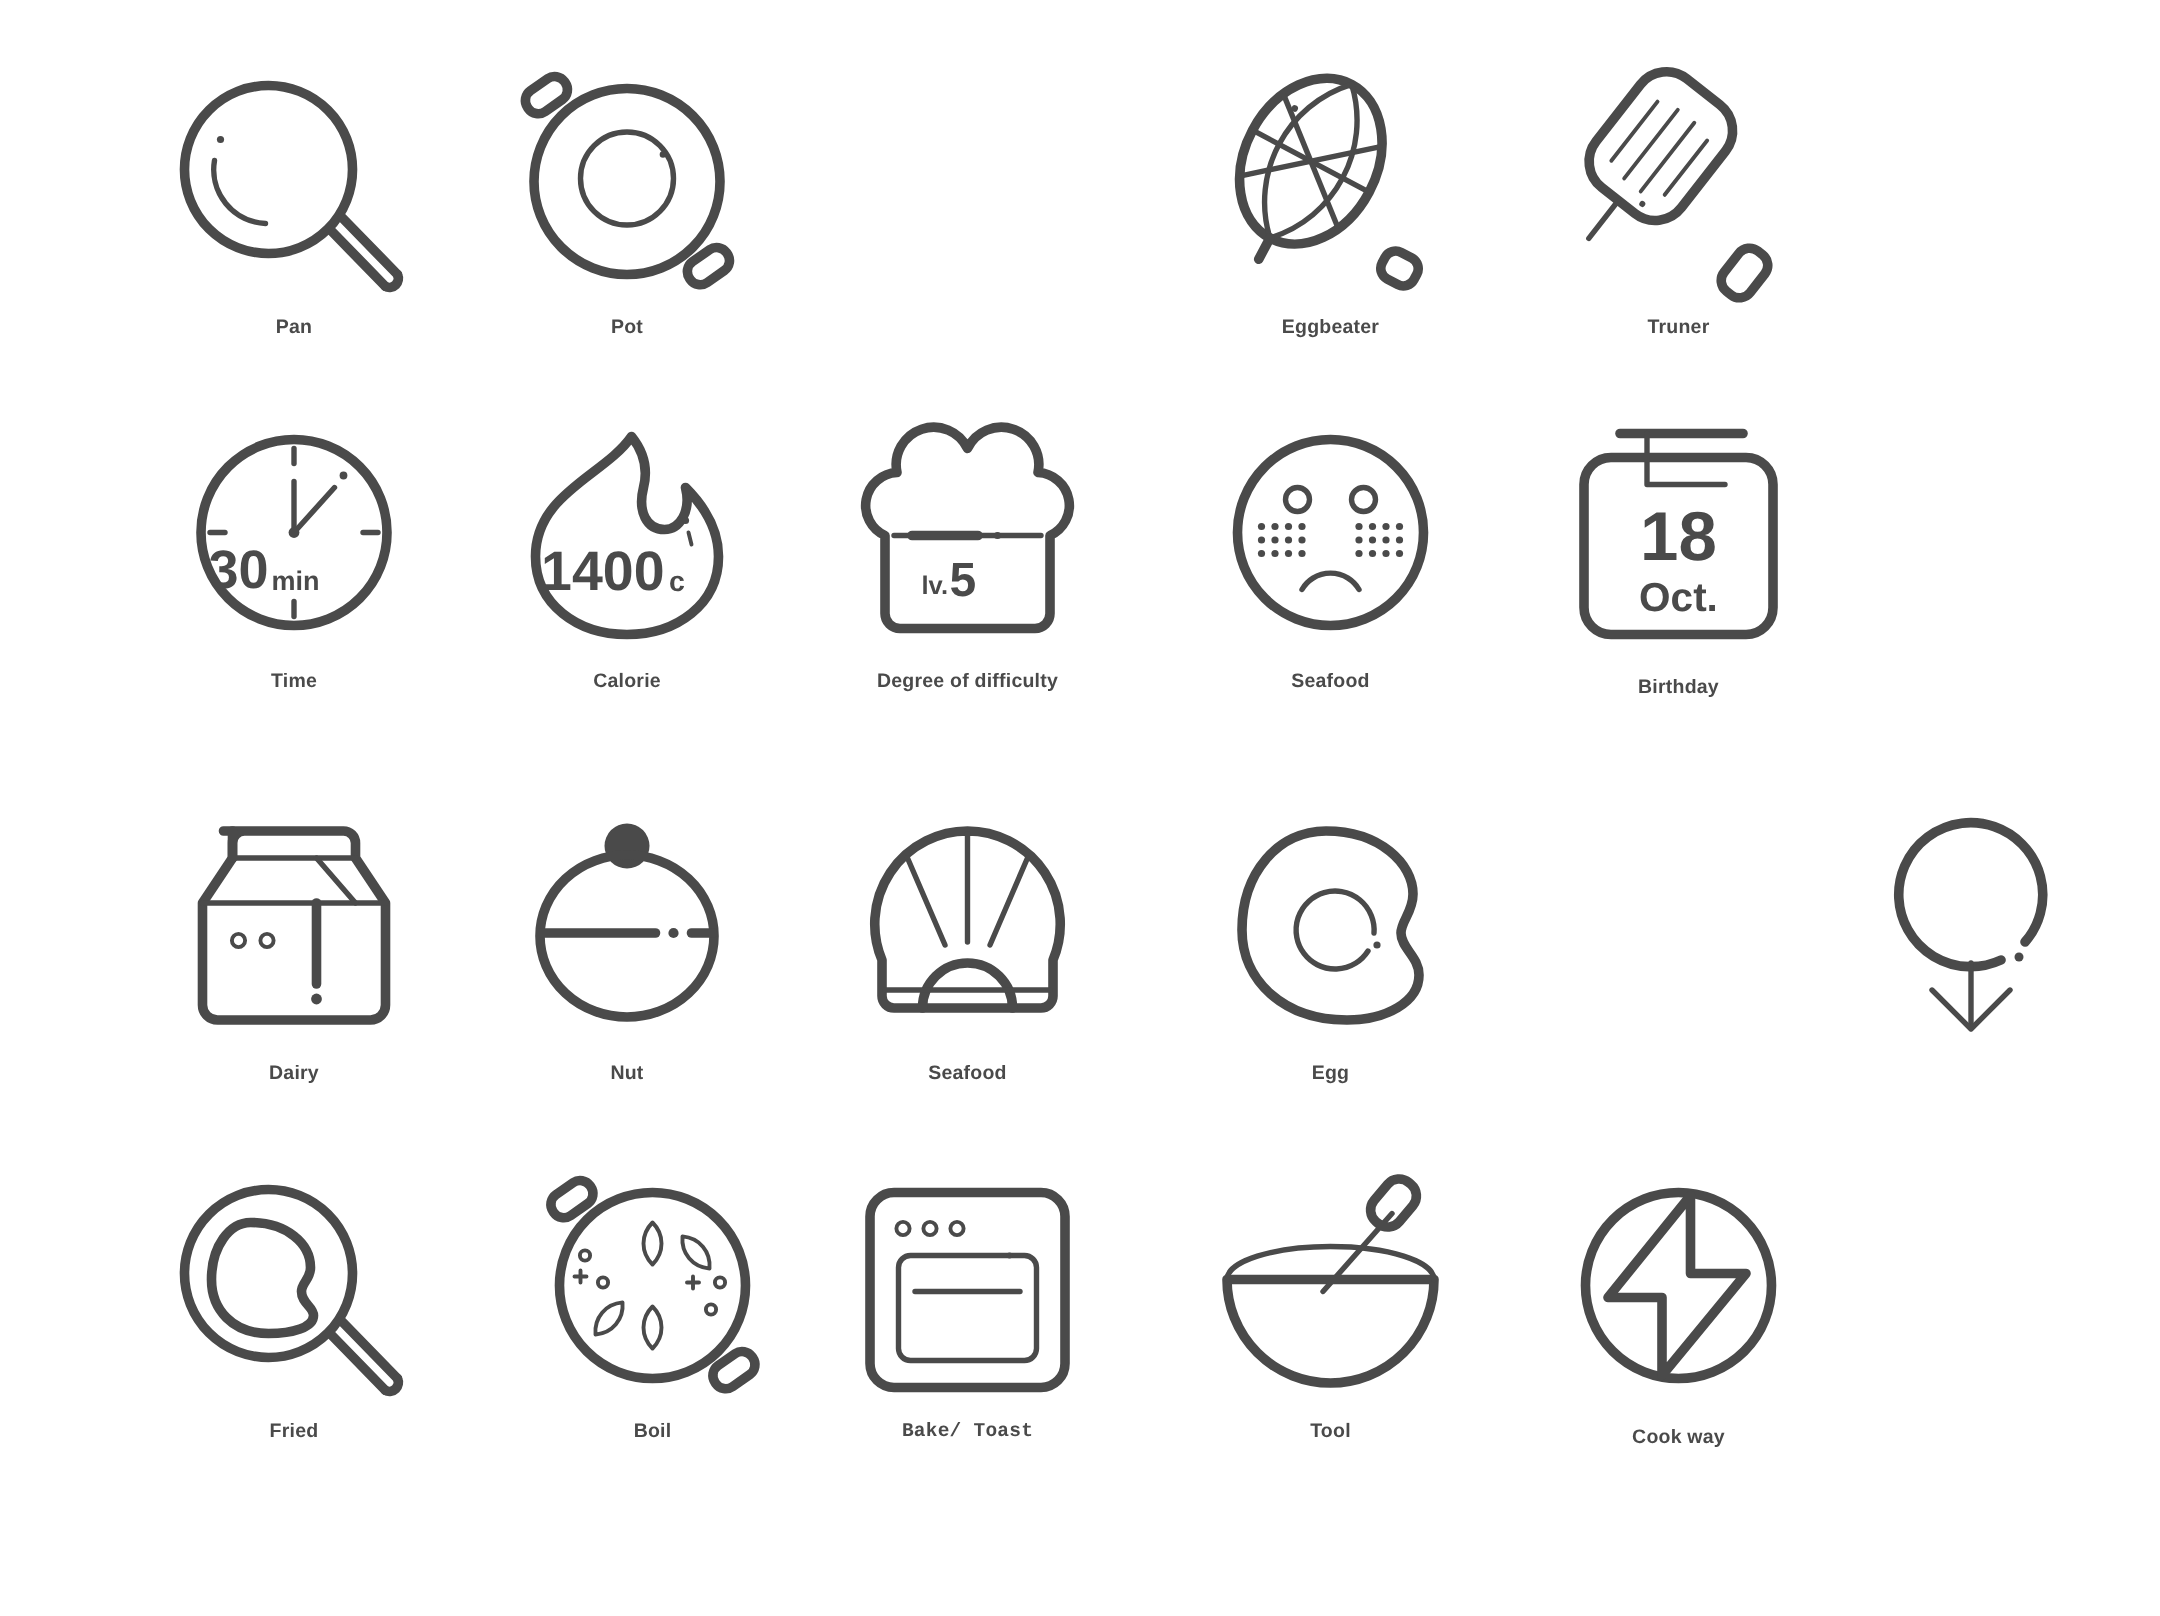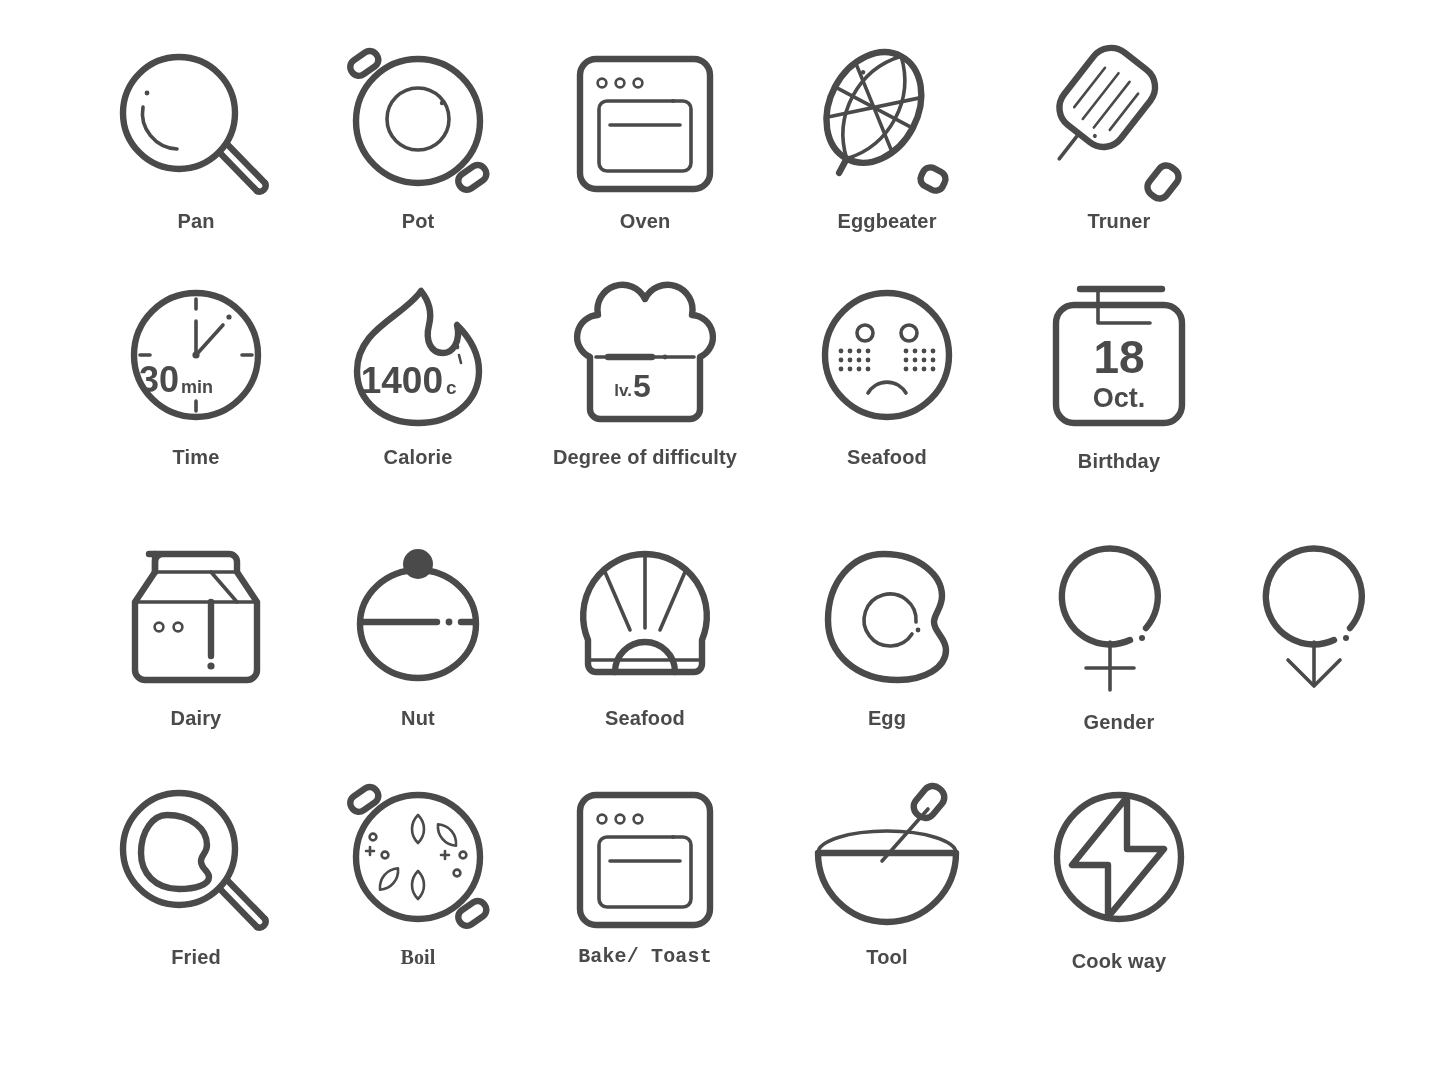--- a/index.html
+++ b/index.html
@@ -62,21 +62,21 @@
     stroke: #4a4a4a;
     stroke-width: 2.6;
     stroke-linecap: round;
     stroke-linejoin: round;
   }
   .solid {
     fill: #4a4a4a;
     stroke: none;
   }
   .label {
-    font-size: 20px;
+    font-size: 13px;
     font-weight: 700;
     letter-spacing: 0.15px;
     color: #4a4a4a;
     line-height: 1;
     white-space: nowrap;
   }
   .intext {
     fill: #4a4a4a;
     stroke: none;
     font-family: "Liberation Sans", sans-serif;
@@ -109,34 +109,20 @@
           <circle class="ico" cx="85" cy="80" r="62"></circle>
           <circle class="ico-thin" cx="85" cy="78" r="31"></circle>
           <circle class="solid" cx="109" cy="62" r="2.2"></circle>
           <rect class="ico" x="16" y="14" width="30" height="17" rx="8" transform="rotate(-35 31 22)"></rect>
           <rect class="ico" x="124" y="128" width="30" height="17" rx="8" transform="rotate(-35 139 136)"></rect>
         </svg>
       </div>
       <div class="label">Pot</div>
     </div>
 
-    <div class="cell" style="left:534px; top:36px;">
-      <div class="glyph">
-        <svg width="170" height="165" viewBox="0 0 170 165">
-          <rect class="ico" x="20" y="18" width="130" height="130" rx="16"></rect>
-          <circle class="ico-hair" cx="42" cy="42" r="4.4"></circle>
-          <circle class="ico-hair" cx="60" cy="42" r="4.4"></circle>
-          <circle class="ico-hair" cx="78" cy="42" r="4.4"></circle>
-          <path class="ico-thin" d="M47 60 L123 60 a8 8 0 0 1 8 8 L131 122 a8 8 0 0 1 -8 8 L47 130 a8 8 0 0 1 -8 -8 L39 68 a8 8 0 0 1 8 -8 Z"></path>
-          <path class="ico-thin" d="M50 84 L120 84"></path>
-          <circle class="solid" cx="113" cy="60" r="2"></circle>
-        </svg>
-      </div>
-      <div class="label">Oven</div>
-    </div>
 
     <div class="cell" style="left:776px; top:36px;">
       <div class="glyph">
         <svg width="170" height="165" viewBox="0 0 170 165">
           <g transform="rotate(28 70 70)">
             <ellipse class="ico" cx="70" cy="66" rx="44" ry="58"></ellipse>
             <path class="ico-thin" d="M70 8 C 38 40 38 92 70 124"></path>
             <path class="ico-thin" d="M70 8 C 102 40 102 92 70 124"></path>
             <path class="ico-thin" d="M26 66 L114 66"></path>
             <path class="ico-thin" d="M34 36 L106 96"></path>
@@ -313,31 +299,20 @@
           <path class="ico-thin" d="M85 18 L85 90"></path>
           <path class="ico-thin" d="M45 34 L70 92"></path>
           <path class="ico-thin" d="M125 34 L100 92"></path>
           <path class="ico" d="M55 134 a30 30 0 0 1 60 0"></path>
           <path class="ico-thin" d="M30 122 L140 122"></path>
         </svg>
       </div>
       <div class="label">Seafood</div>
     </div>
 
-    <div class="cell" style="left:1008px; top:533px;">
-      <div class="glyph">
-        <svg width="170" height="165" viewBox="0 0 170 165">
-          <path class="ico" d="M96 102 a48 48 0 1 1 16 -12"></path>
-          <circle class="solid" cx="108" cy="100" r="3"></circle>
-          <path class="ico-thin" d="M76 104 L76 152"></path>
-          <path class="ico-thin" d="M52 130 L100 130"></path>
-        </svg>
-      </div>
-      <div class="label" style="margin-top:4px;">Gender</div>
-    </div>
 
     <div class="cell" style="left:1212px; top:533px;">
       <div class="glyph">
         <svg width="170" height="165" viewBox="0 0 170 165">
           <path class="ico" d="M96 102 a48 48 0 1 1 16 -12"></path>
           <circle class="solid" cx="108" cy="100" r="3"></circle>
           <path class="ico-thin" d="M76 104 L76 146"></path>
           <path class="ico-thin" d="M50 122 L76 148 L102 122"></path>
         </svg>
       </div>
@@ -350,21 +325,21 @@
           <circle class="ico" cx="68" cy="72" r="56"></circle>
           <path class="ico" d="M56 38 C 80 38 96 52 96 68 C 96 76 90 78 90 84 C 90 92 98 94 98 100 C 98 108 84 112 68 112 C 44 112 30 96 30 76 C 30 54 42 38 56 38 Z"></path>
           <path class="ico" d="M109 112 L146 150"></path>
           <path class="ico" d="M117 104 L154 142"></path>
           <path class="ico" d="M146 150 a6 6 0 0 0 8 -8"></path>
         </svg>
       </div>
       <div class="label">Fried</div>
     </div>
 
-    <div class="cell" style="left:307px; top:772px;font-family:Liberation Serif, serif;">
+    <div class="cell" style="left:324px; top:772px;">
       <div class="glyph">
         <svg width="170" height="165" viewBox="0 0 170 165">
           <circle class="ico" cx="85" cy="80" r="62"></circle>
           <rect class="ico" x="16" y="14" width="30" height="17" rx="8" transform="rotate(-35 31 22)"></rect>
           <rect class="ico" x="124" y="128" width="30" height="17" rx="8" transform="rotate(-35 139 136)"></rect>
           <path class="ico-hair" d="M85 38 C 93 46 93 58 85 66 C 77 58 77 46 85 38 Z"></path>
           <path class="ico-hair" d="M85 94 C 93 102 93 114 85 122 C 77 114 77 102 85 94 Z"></path>
           <g transform="rotate(-40 114 58)">
               <path class="ico-hair" d="M114 44 C 122 52 122 64 114 72 C 106 64 106 52 114 44 Z"></path>
             </g>

